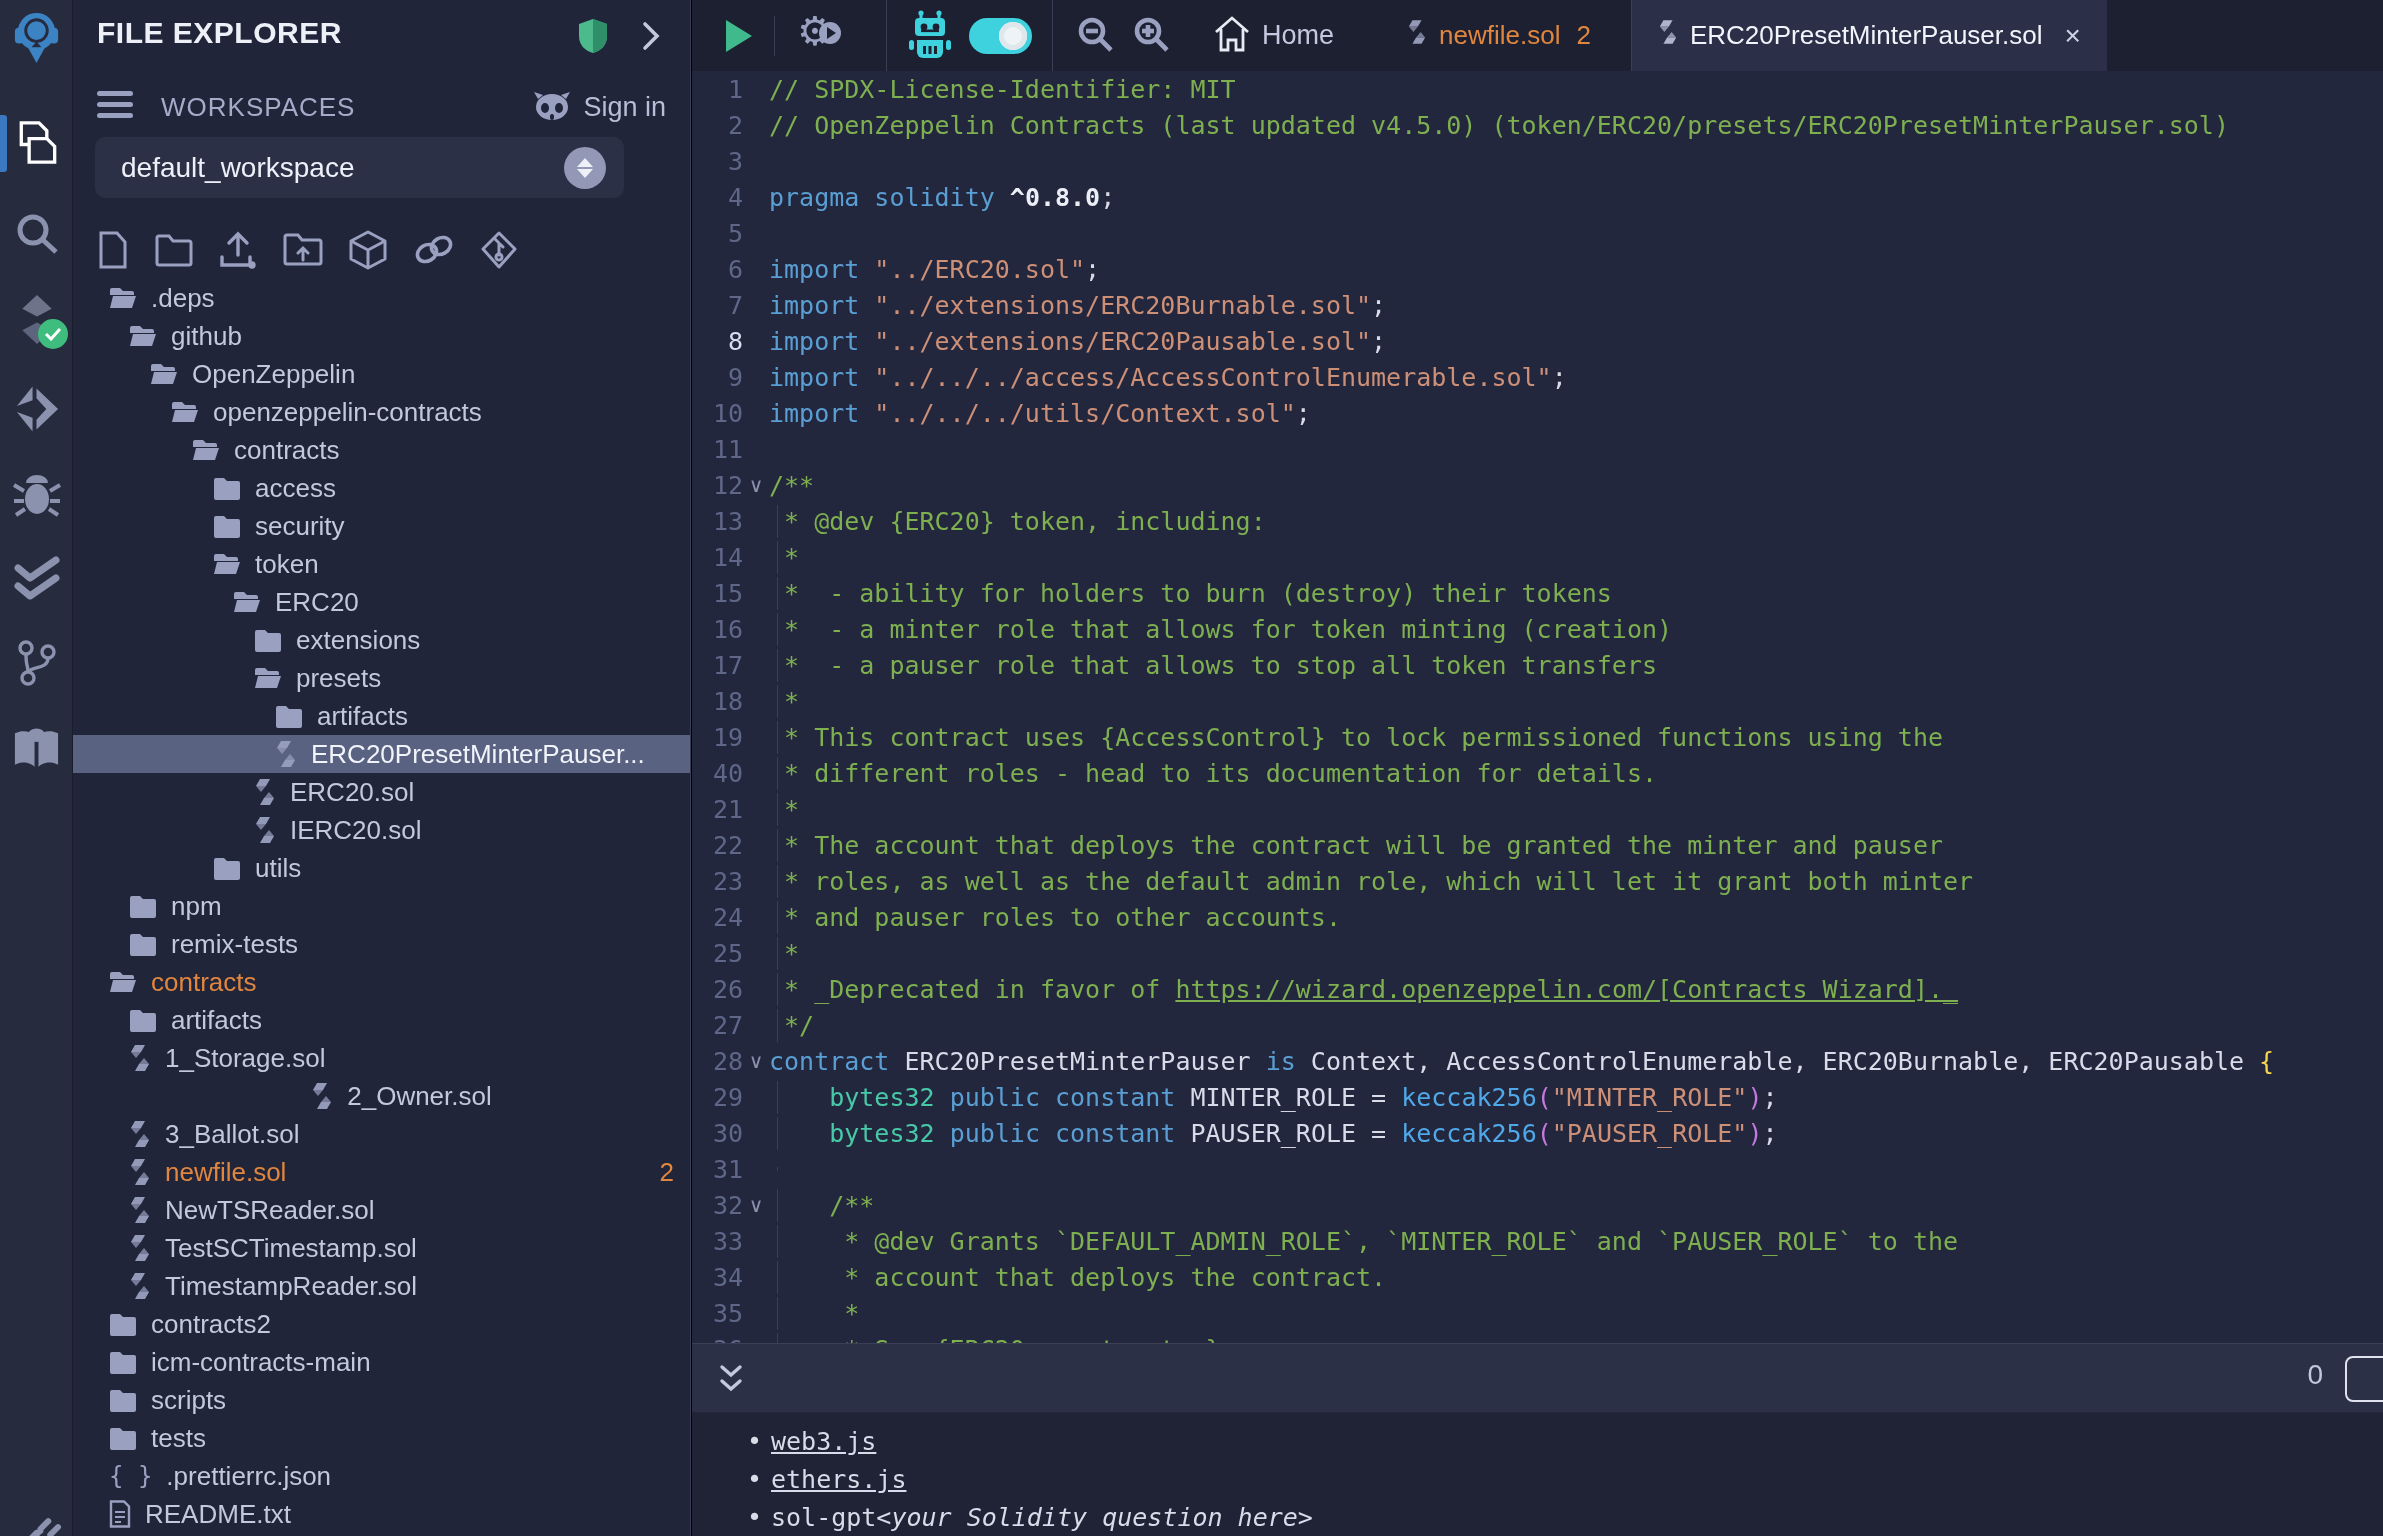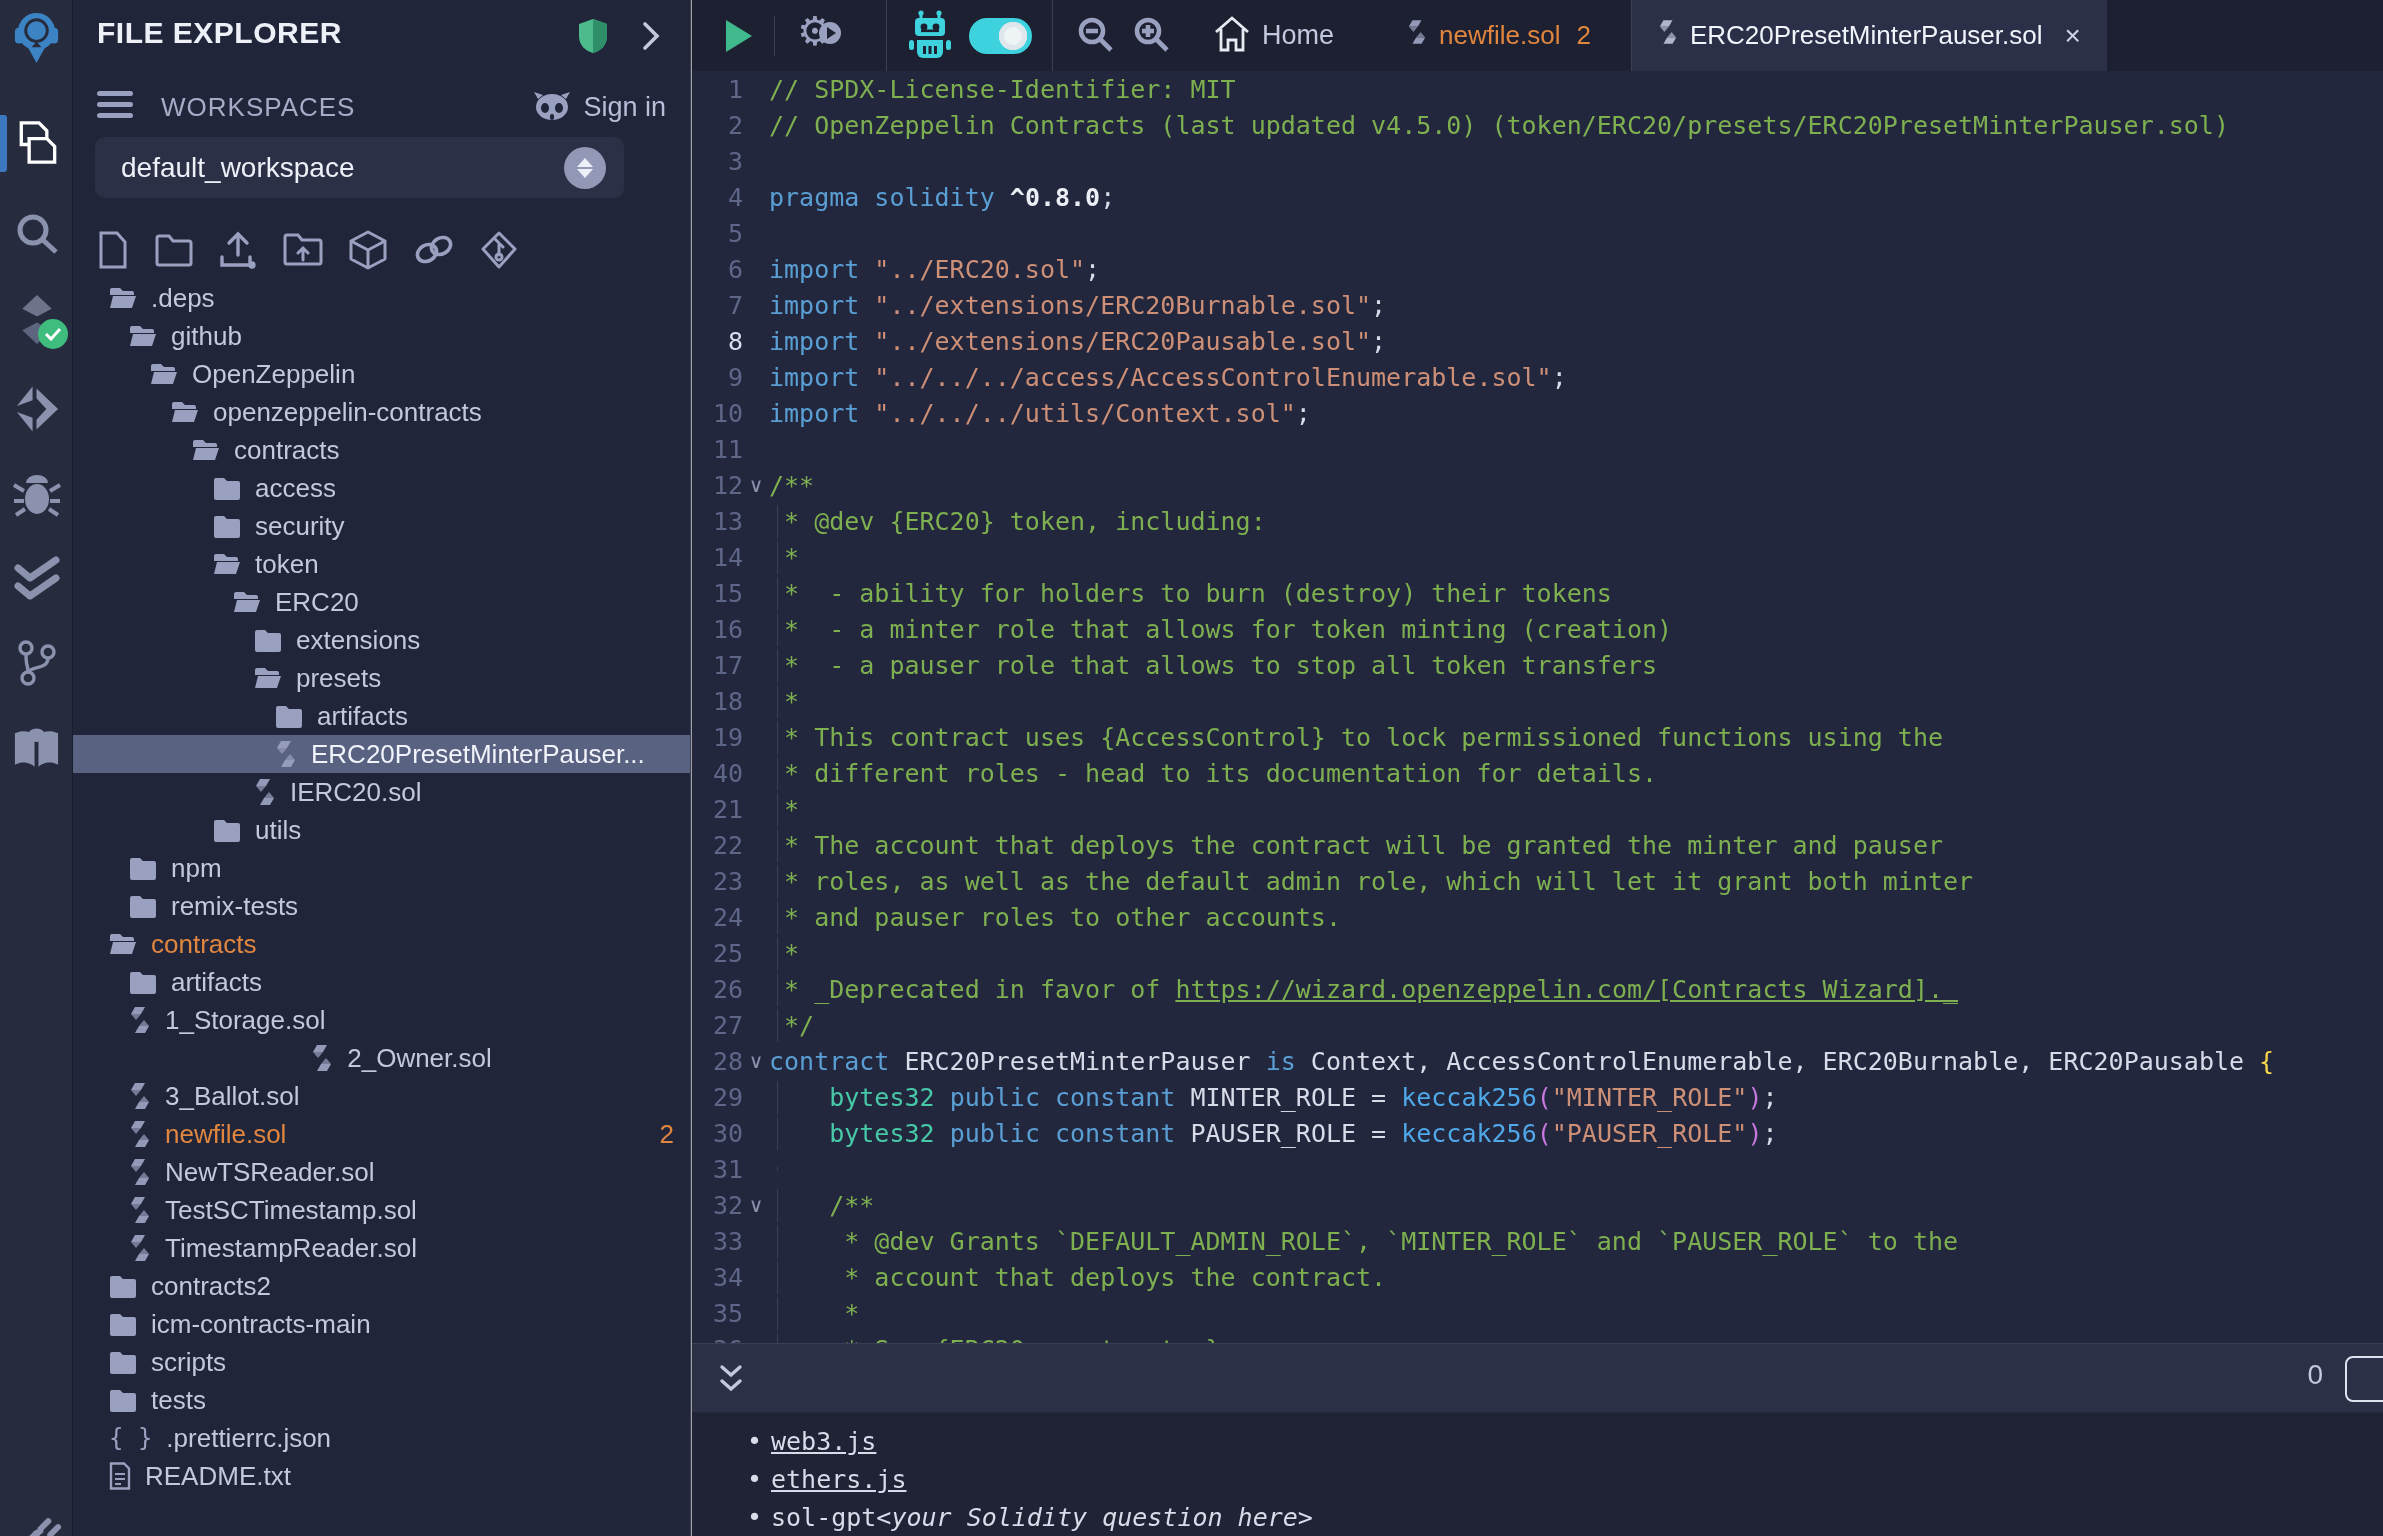--- a/index.html
+++ b/index.html
@@ -1,19 +1,19 @@
 <!DOCTYPE html>
 <html><head>
 <meta charset="utf-8">
 <style>
   * { margin:0; padding:0; box-sizing:border-box; }
   html,body { background:#14161f; }
   .app {
     position:relative; width:2384px; height:1537px; overflow:hidden;
-    background:#a3a3a3; font-family:"Liberation Sans", sans-serif;
+    background:#000000; font-family:"Liberation Sans", sans-serif;
     color:#c3c8de; -webkit-font-smoothing:antialiased;
   }
   
   .rail { position:absolute; left:0; top:0; width:73px; height:100%;
     background:#262b3e; border-right:1px solid #1a1d2b; z-index:5; }
   .rail-item { position:absolute; left:0; width:73px; display:flex; justify-content:center; }
   .rail svg { display:block; }
   .active-bar { position:absolute; left:0; top:115px; width:7px; height:57px;
     background:#3c78bf; border-radius:0 3px 3px 0; }
   .badge-check { position:absolute; left:38px; top:26px; width:30px; height:30px;
@@ -409,20 +409,31 @@
         </div>
         <div class="trow" style="padding-left: 181px;">
           <span style="display: flex;">
             <svg width="22" height="28" viewBox="0 0 22 28" fill="#9aa0bf">
               <path d="M6 1 h10 l-4 7 h-10 Z" opacity=".95"></path>
               <path d="M2 8 h10 l-5 6 Z" opacity=".7"></path>
               <path d="M16 27 h-10 l4 -7 h10 Z" opacity=".95"></path>
               <path d="M20 20 h-10 l5 -6 Z" opacity=".7"></path>
             </svg>
           </span>
+          <span class="lbl">ERC20.sol</span>
+        </div>
+        <div class="trow" style="padding-left: 181px;">
+          <span style="display: flex;">
+            <svg width="22" height="28" viewBox="0 0 22 28" fill="#9aa0bf">
+              <path d="M6 1 h10 l-4 7 h-10 Z" opacity=".95"></path>
+              <path d="M2 8 h10 l-5 6 Z" opacity=".7"></path>
+              <path d="M16 27 h-10 l4 -7 h10 Z" opacity=".95"></path>
+              <path d="M20 20 h-10 l5 -6 Z" opacity=".7"></path>
+            </svg>
+          </span>
           <span class="lbl">IERC20.sol</span>
         </div>
         <div class="trow" style="padding-left: 140px;">
           <span style="display: flex;">
             <svg width="28" height="24" viewBox="0 0 28 24" fill="#9aa0bf">
               <path d="M1 4 a2 2 0 0 1 2-2 h8 l3 3 h11 a2 2 0 0 1 2 2 v15 a2 2 0 0 1-2 2 H3 a2 2 0 0 1-2-2 Z"></path>
             </svg>
           </span>
           <span class="lbl">utils</span>
         </div>

